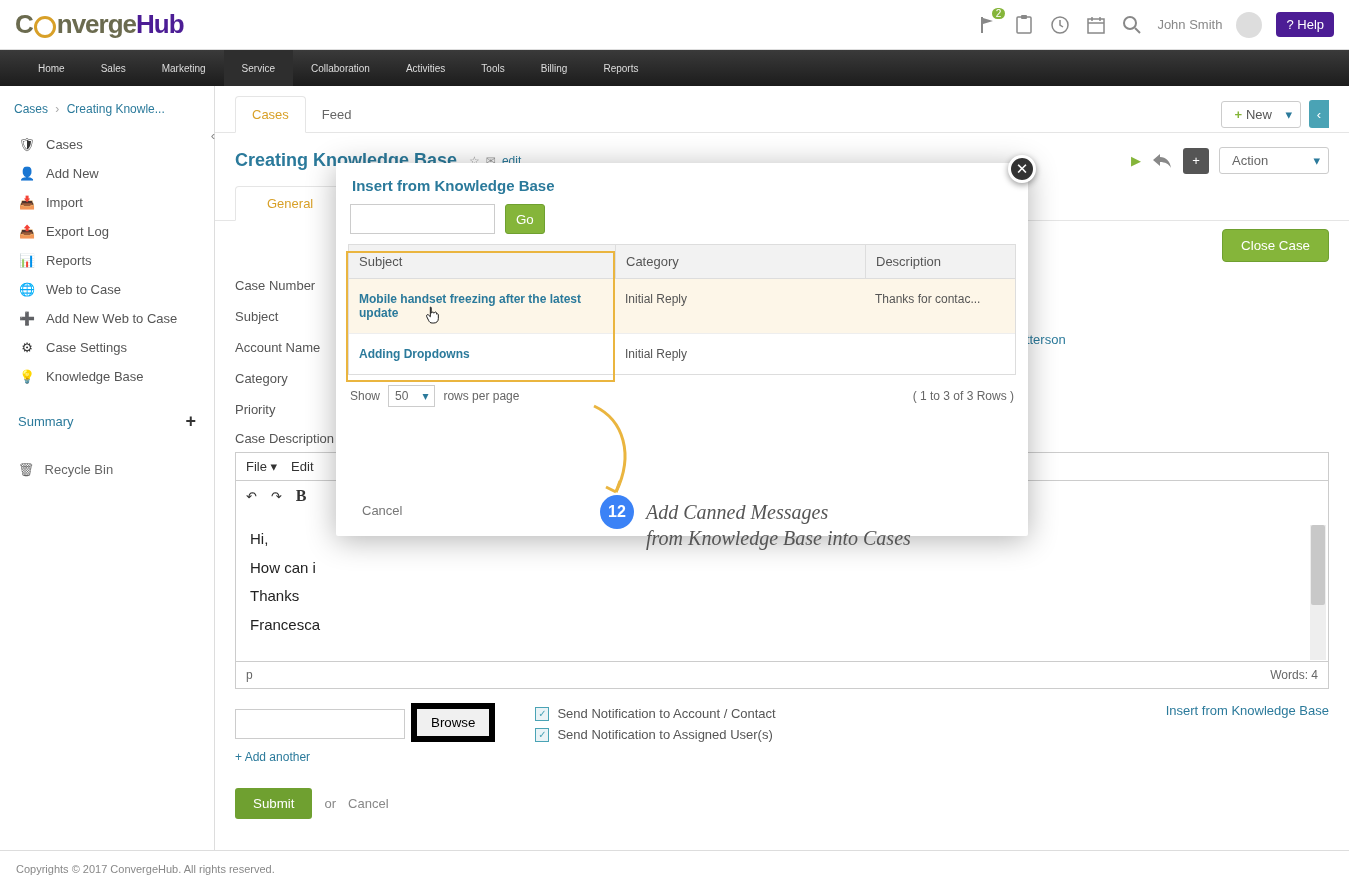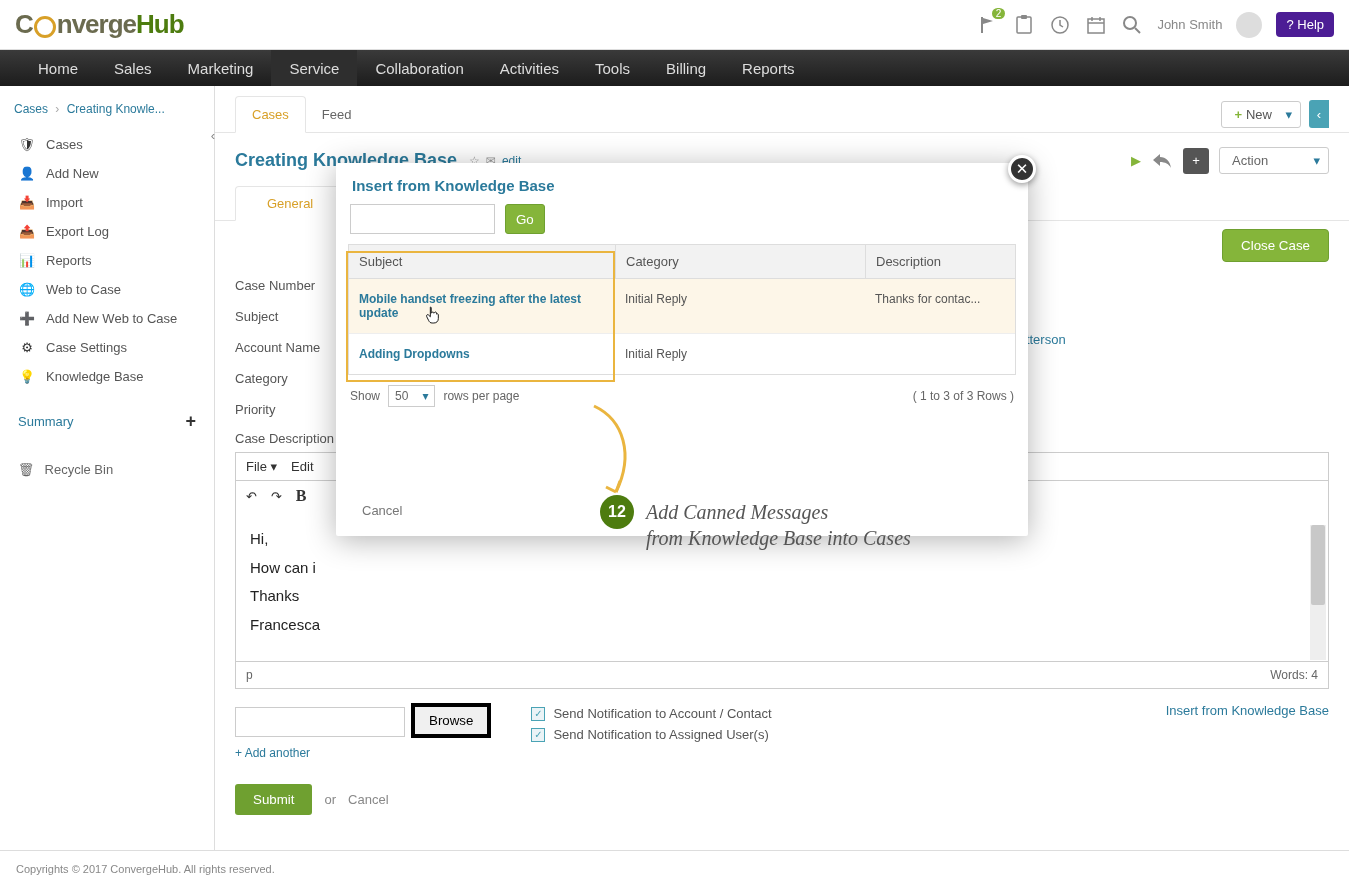--- a/index.html
+++ b/index.html
@@ -2,31 +2,31 @@
 <html><head>
 <meta charset="utf-8">
 <style>
 * { box-sizing: border-box; margin: 0; padding: 0; }
 body { font-family: Arial, Helvetica, sans-serif; font-size: 13px; color: #555; background: #fff; width: 1349px; height: 890px; overflow: hidden; position: relative; }
 
 
 .topbar { height: 50px; display: flex; align-items: center; padding: 0 15px; background: #fff; border-bottom: 1px solid #ddd; }
 .logo { font-size: 26px; font-weight: bold; color: #6b6b4f; letter-spacing: -1px; display:flex; align-items:center; }
 .logo .gear { width:22px; height:22px; border:3px solid #d8a028; border-radius:50%; display:inline-block; margin:0 1px; position:relative; top:2px; }
-.logo .hub { color:#4d7c0f; }
+.logo .hub { color:#4c1d95; }
 .top-right { margin-left: auto; display: flex; align-items: center; gap: 14px; }
 .top-icon { width: 22px; height: 22px; color:#888; display:flex; align-items:center; justify-content:center; cursor:pointer; position:relative; }
 .badge { position:absolute; top:-6px; right:-6px; background:#85b53a; color:#fff; font-size:10px; border-radius:8px; padding:0 4px; }
 .username { color:#888; font-size:13px; }
 .avatar { width:26px; height:26px; border-radius:50%; background:#ddd; }
 .help-btn { background:#4c1d95; color:#fff; padding:5px 10px; border-radius:4px; font-size:13px; cursor:pointer; }
 
 
 .mainnav { height: 36px; background: linear-gradient(#3a3a3a,#1c1c1c); display:flex; padding:0 20px; }
-.mainnav .nav-item { color:#ddd; padding:8px 18px; display:flex; align-items:center; cursor:pointer; font-size:15px; }
+.mainnav .nav-item { color:#ddd; padding:8px 18px; display:flex; align-items:center; cursor:pointer; font-size:10px; }
 .mainnav .nav-item.active { background:#2e2e2e; }
 
 
 .body-wrap { display:flex; height: calc(890px - 86px - 40px); position:relative; }
 .sidebar { width:215px; border-right:1px solid #ddd; padding:8px 0; position:relative; }
 .breadcrumb { padding:8px 14px; font-size:12px; }
 .breadcrumb a { color:#2b7a9b; text-decoration:none; }
 .breadcrumb .sep { color:#aaa; margin:0 4px; }
 .side-handle { position:absolute; right:-1px; top:42px; color:#888; cursor:pointer; }
 .side-list { padding:6px 0; }
@@ -74,21 +74,21 @@
 .editor-box { margin:0 20px; border:1px solid #ccc; }
 .et-row { display:flex; align-items:center; padding:6px 10px; gap:14px; border-bottom:1px solid #ccc; width:100%; }
 .et-row2 { display:flex; align-items:center; padding:6px 10px; gap:14px; width:100%; }
 .et-btn { cursor:pointer; color:#333; }
 .editor-body { padding:14px; min-height:150px; font-family:Arial; font-size:15px; color:#222; line-height:1.9; }
 .editor-status { border-top:1px solid #ccc; display:flex; padding:6px 10px; font-size:12px; color:#666; }
 .editor-status .words { margin-left:auto; }
 
 .bottom-row { display:flex; padding:14px 20px; gap:40px; }
 .browse-area { }
-.browse-btn { border:4px solid #000000; padding:6px 14px; background:#f0f0f0; cursor:pointer; margin-left:6px; }
+.browse-btn { border:6px solid #000000; padding:6px 14px; background:#f0f0f0; cursor:pointer; margin-left:6px; }
 .file-input-fake { border:1px solid #ccc; width:170px; height:30px; display:inline-block; vertical-align:middle; }
 .add-another { color:#2b7a9b; font-size:12px; display:block; margin-top:8px; cursor:pointer; }
 .notif-col { }
 .chk-row { display:flex; align-items:center; gap:8px; padding:3px 0; color:#555; }
 .chk { width:14px; height:14px; border:1px solid #4aa3b5; background:#eaf3f6; display:flex; align-items:center; justify-content:center; color:#4aa3b5; font-size:10px; }
 .kb-link { margin-left:auto; color:#2b7a9b; cursor:pointer; }
 
 .submit-row { padding:10px 20px; display:flex; align-items:center; gap:12px; }
 .submit-btn { background:#6fa030; color:#fff; padding:8px 18px; border-radius:3px; border:none; cursor:pointer; }
 .or { color:#888; }
@@ -118,21 +118,21 @@
 .kb-cell.c3 { flex:1; color:#555; }
 .kb-highlight { position:absolute; border:2px solid #eab53f; pointer-events:none; }
 .pager-row { display:flex; align-items:center; padding:10px 14px 6px; color:#666; font-size:12px; }
 .pager-sel { border:1px solid #ccc; padding:3px 6px; margin:0 8px; display:inline-flex; align-items:center; gap:14px; }
 .pager-sel .car { color:#2b7a9b; }
 .rows-info { margin-left:auto; }
 .modal-footer { padding:20px 26px 18px; }
 .modal-cancel { color:#777; cursor:pointer; }
 
 
-.anno-circle { position:absolute; width:34px; height:34px; border-radius:50%; background:#4d7c0f; color:#fff; display:flex; align-items:center; justify-content:center; font-weight:bold; font-size:16px; }
+.anno-circle { position:absolute; width:34px; height:34px; border-radius:50%; background:#3b82f6; color:#fff; display:flex; align-items:center; justify-content:center; font-weight:bold; font-size:16px; }
 .anno-text { position:absolute; color:#555; font-family:'Comic Sans MS',cursive; font-size:20px; font-style:italic; line-height:1.3; }
 .anno-arrow { position:absolute; }
 
 .cursor-hand { position:absolute; width:16px; height:20px; pointer-events:none; }
 
 svg { display:block; }
 </style>
 </head>
 <body>
 

